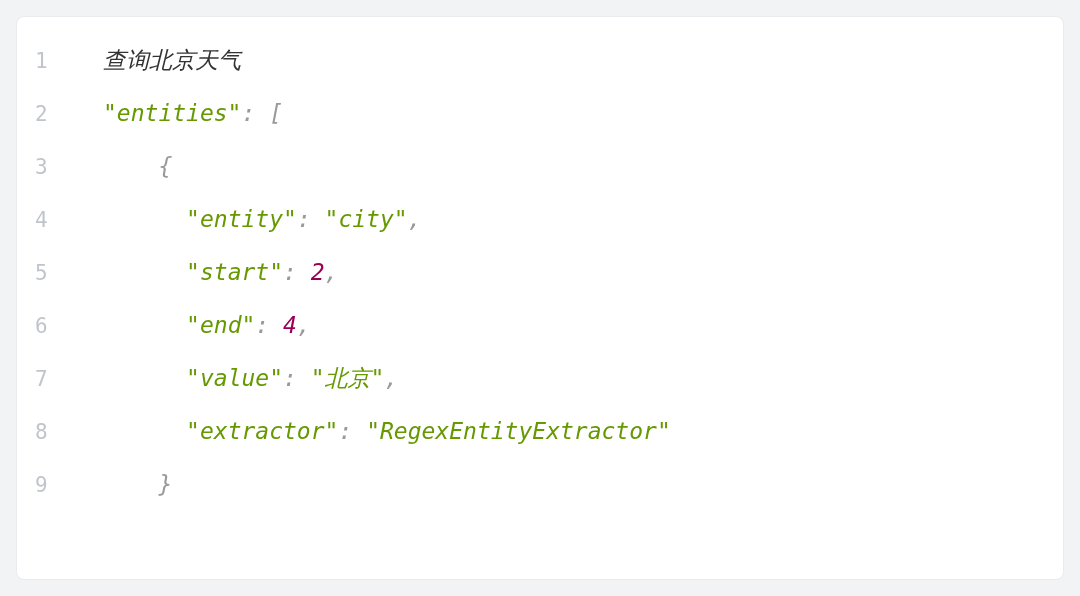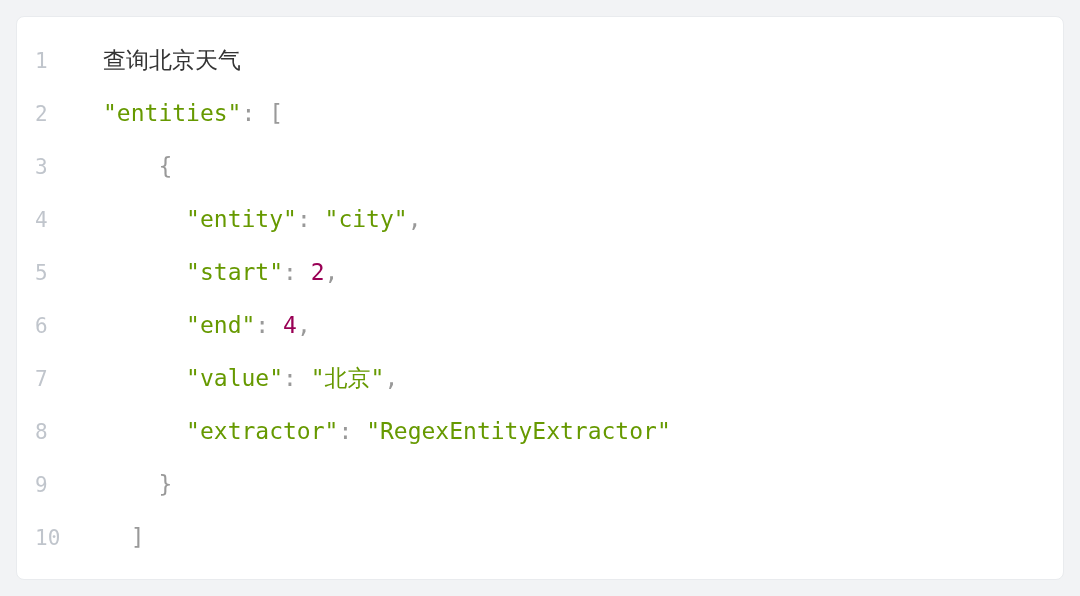--- a/index.html
+++ b/index.html
@@ -49,35 +49,35 @@
     width: 34px;
     margin-right: 34px;
     color: var(--line-number);
     font-size: 21px;
     text-align: left;
     user-select: none;
   }
   .line-content {
     flex: 1;
     color: var(--plain);
+    font-style: italic;
   }
   .tok-plain  { color: var(--plain); }
   .tok-string { color: var(--string); }
   .tok-number { color: var(--number); }
   .tok-punct  { color: var(--punct); }
 </style>
 </head>
 <body>
 
 <div class="code-panel">
   <div class="code-lines" id="code-lines">
       <div class="code-line"><span class="line-number">1</span><span class="line-content"><span class="tok-plain">查询北京天气</span></span></div>
       <div class="code-line"><span class="line-number">2</span><span class="line-content"><span class="tok-string">"entities"</span><span class="tok-punct">: [</span></span></div>
       <div class="code-line"><span class="line-number">3</span><span class="line-content"><span class="tok-punct">    {</span></span></div>
       <div class="code-line"><span class="line-number">4</span><span class="line-content"><span class="tok-plain">      </span><span class="tok-string">"entity"</span><span class="tok-punct">: </span><span class="tok-string">"city"</span><span class="tok-punct">,</span></span></div>
       <div class="code-line"><span class="line-number">5</span><span class="line-content"><span class="tok-plain">      </span><span class="tok-string">"start"</span><span class="tok-punct">: </span><span class="tok-number">2</span><span class="tok-punct">,</span></span></div>
       <div class="code-line"><span class="line-number">6</span><span class="line-content"><span class="tok-plain">      </span><span class="tok-string">"end"</span><span class="tok-punct">: </span><span class="tok-number">4</span><span class="tok-punct">,</span></span></div>
       <div class="code-line"><span class="line-number">7</span><span class="line-content"><span class="tok-plain">      </span><span class="tok-string">"value"</span><span class="tok-punct">: </span><span class="tok-string">"北京"</span><span class="tok-punct">,</span></span></div>
       <div class="code-line"><span class="line-number">8</span><span class="line-content"><span class="tok-plain">      </span><span class="tok-string">"extractor"</span><span class="tok-punct">: </span><span class="tok-string">"RegexEntityExtractor"</span></span></div>
       <div class="code-line"><span class="line-number">9</span><span class="line-content"><span class="tok-punct">    }</span></span></div>
-      <div class="code-line"><span class="line-number">10</span><span class="line-content"><span class="tok-punct">  ]</span></span></div>
     </div>
 </div>
 
 </body></html>

